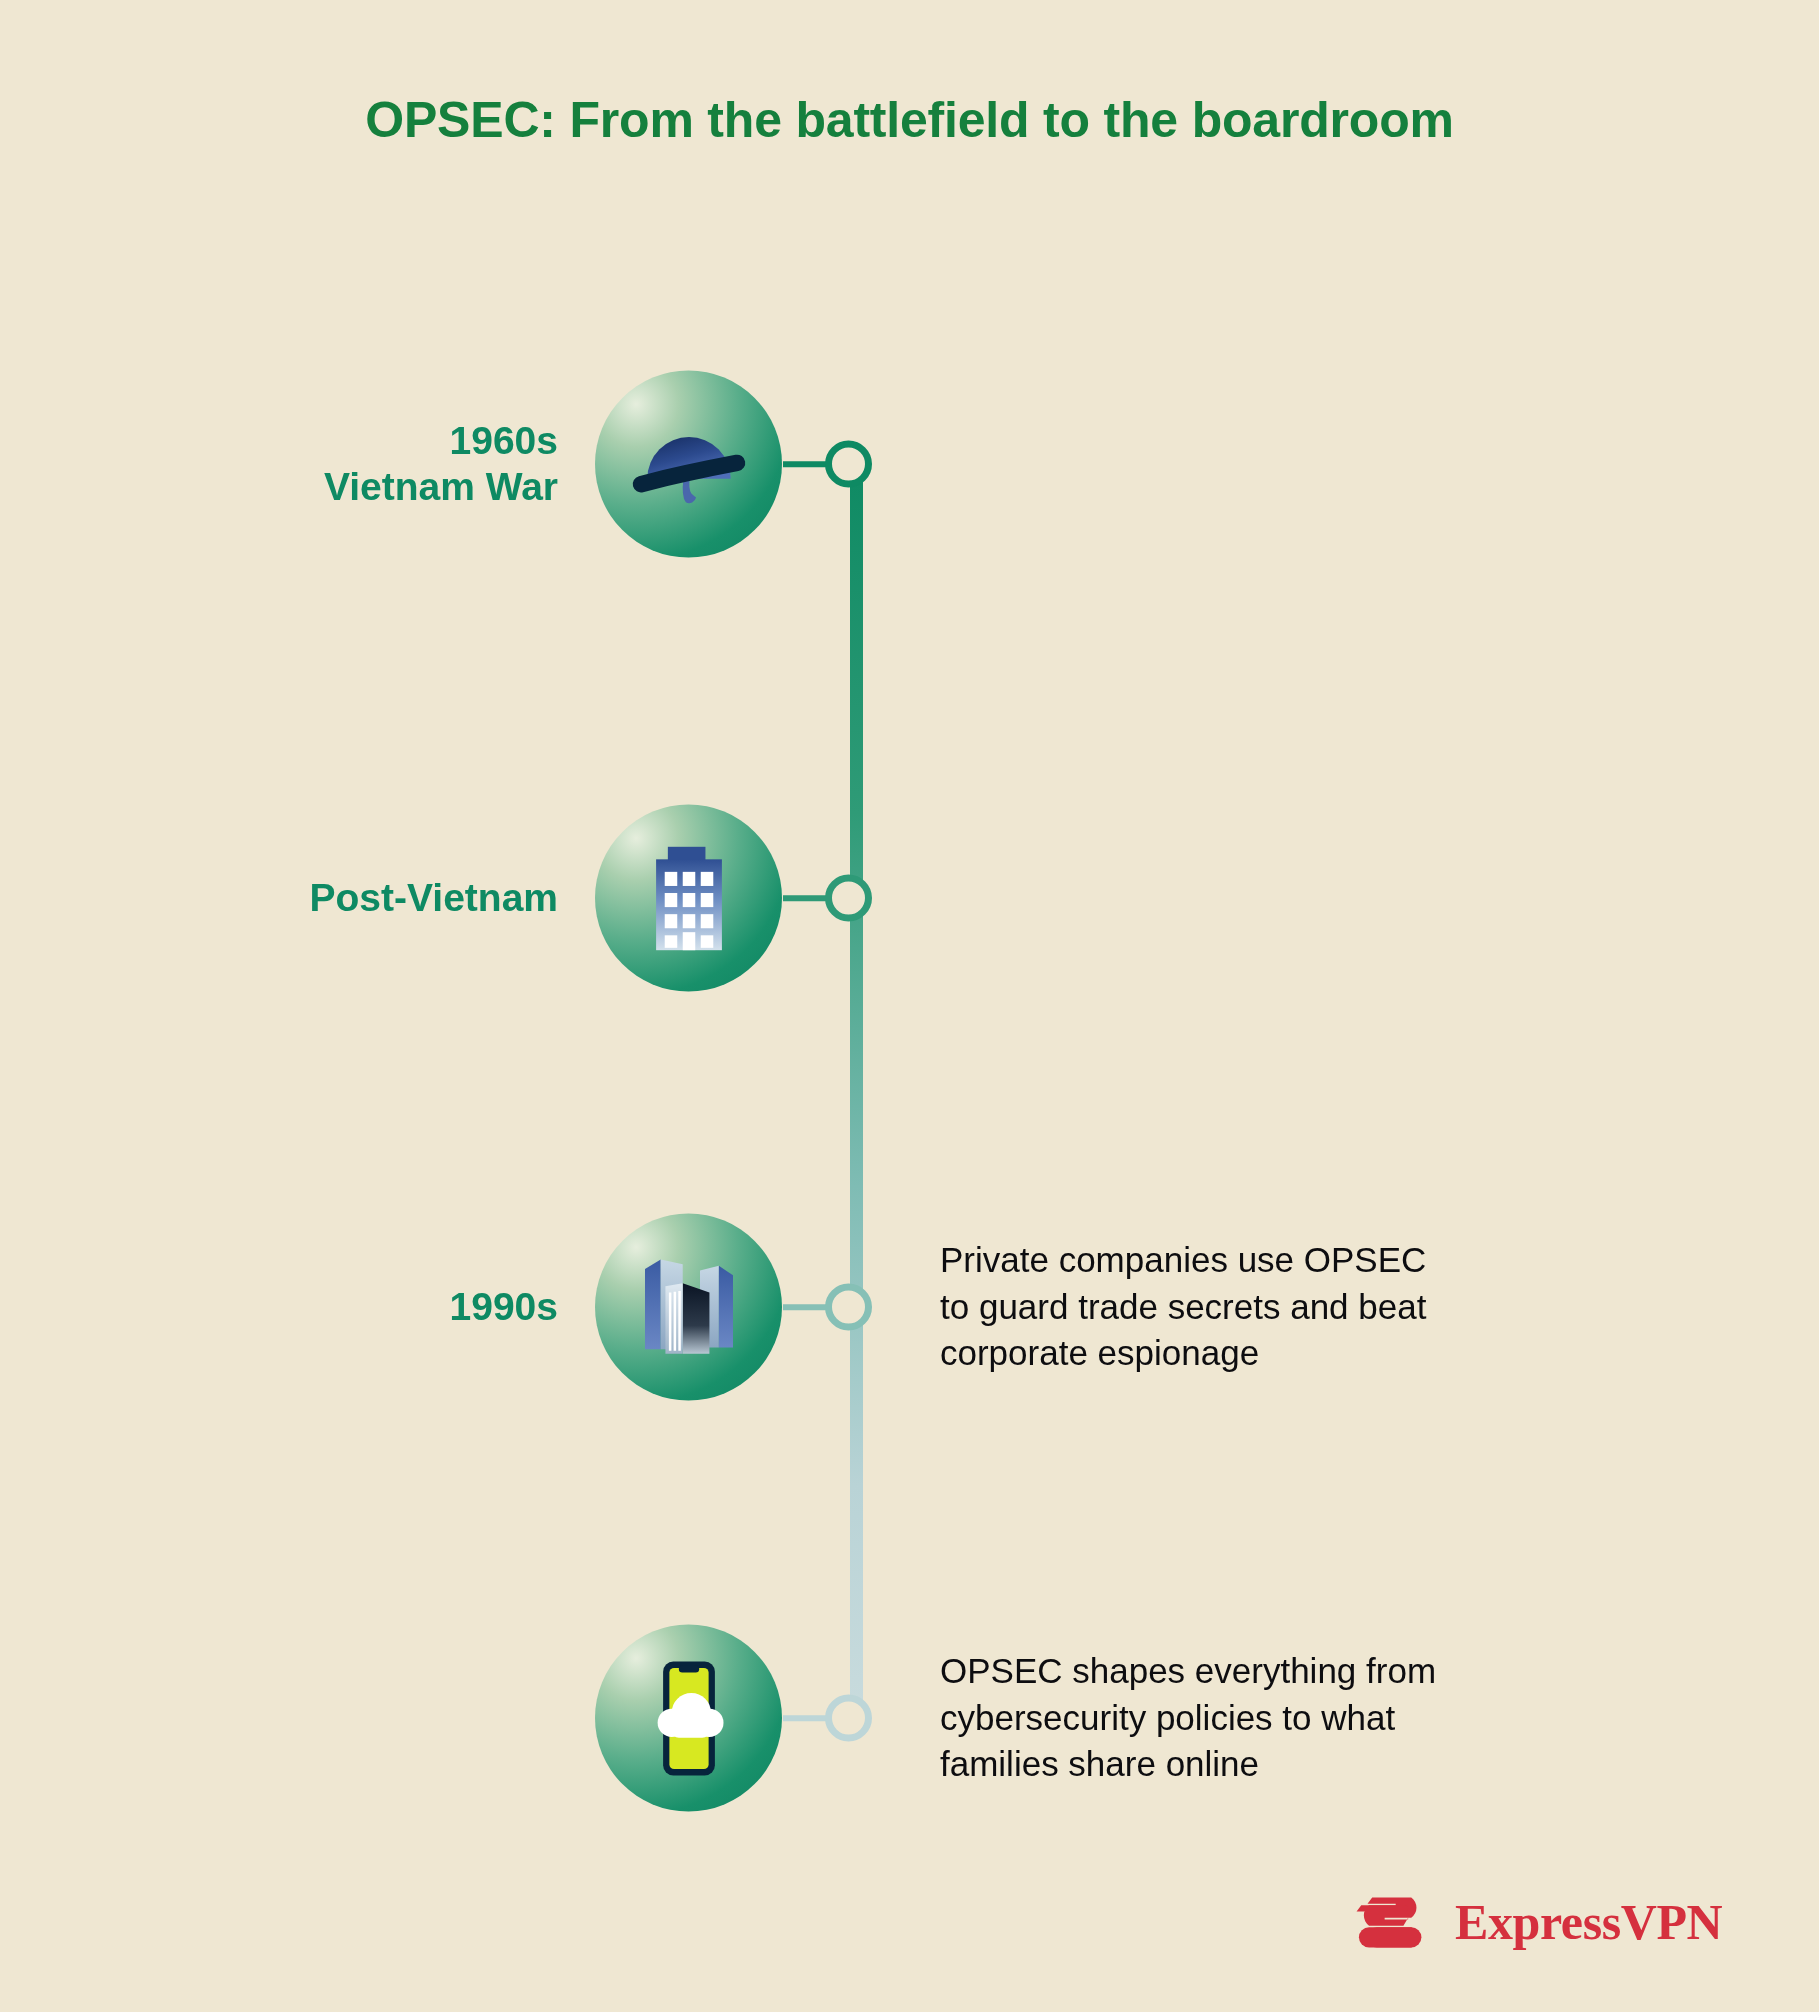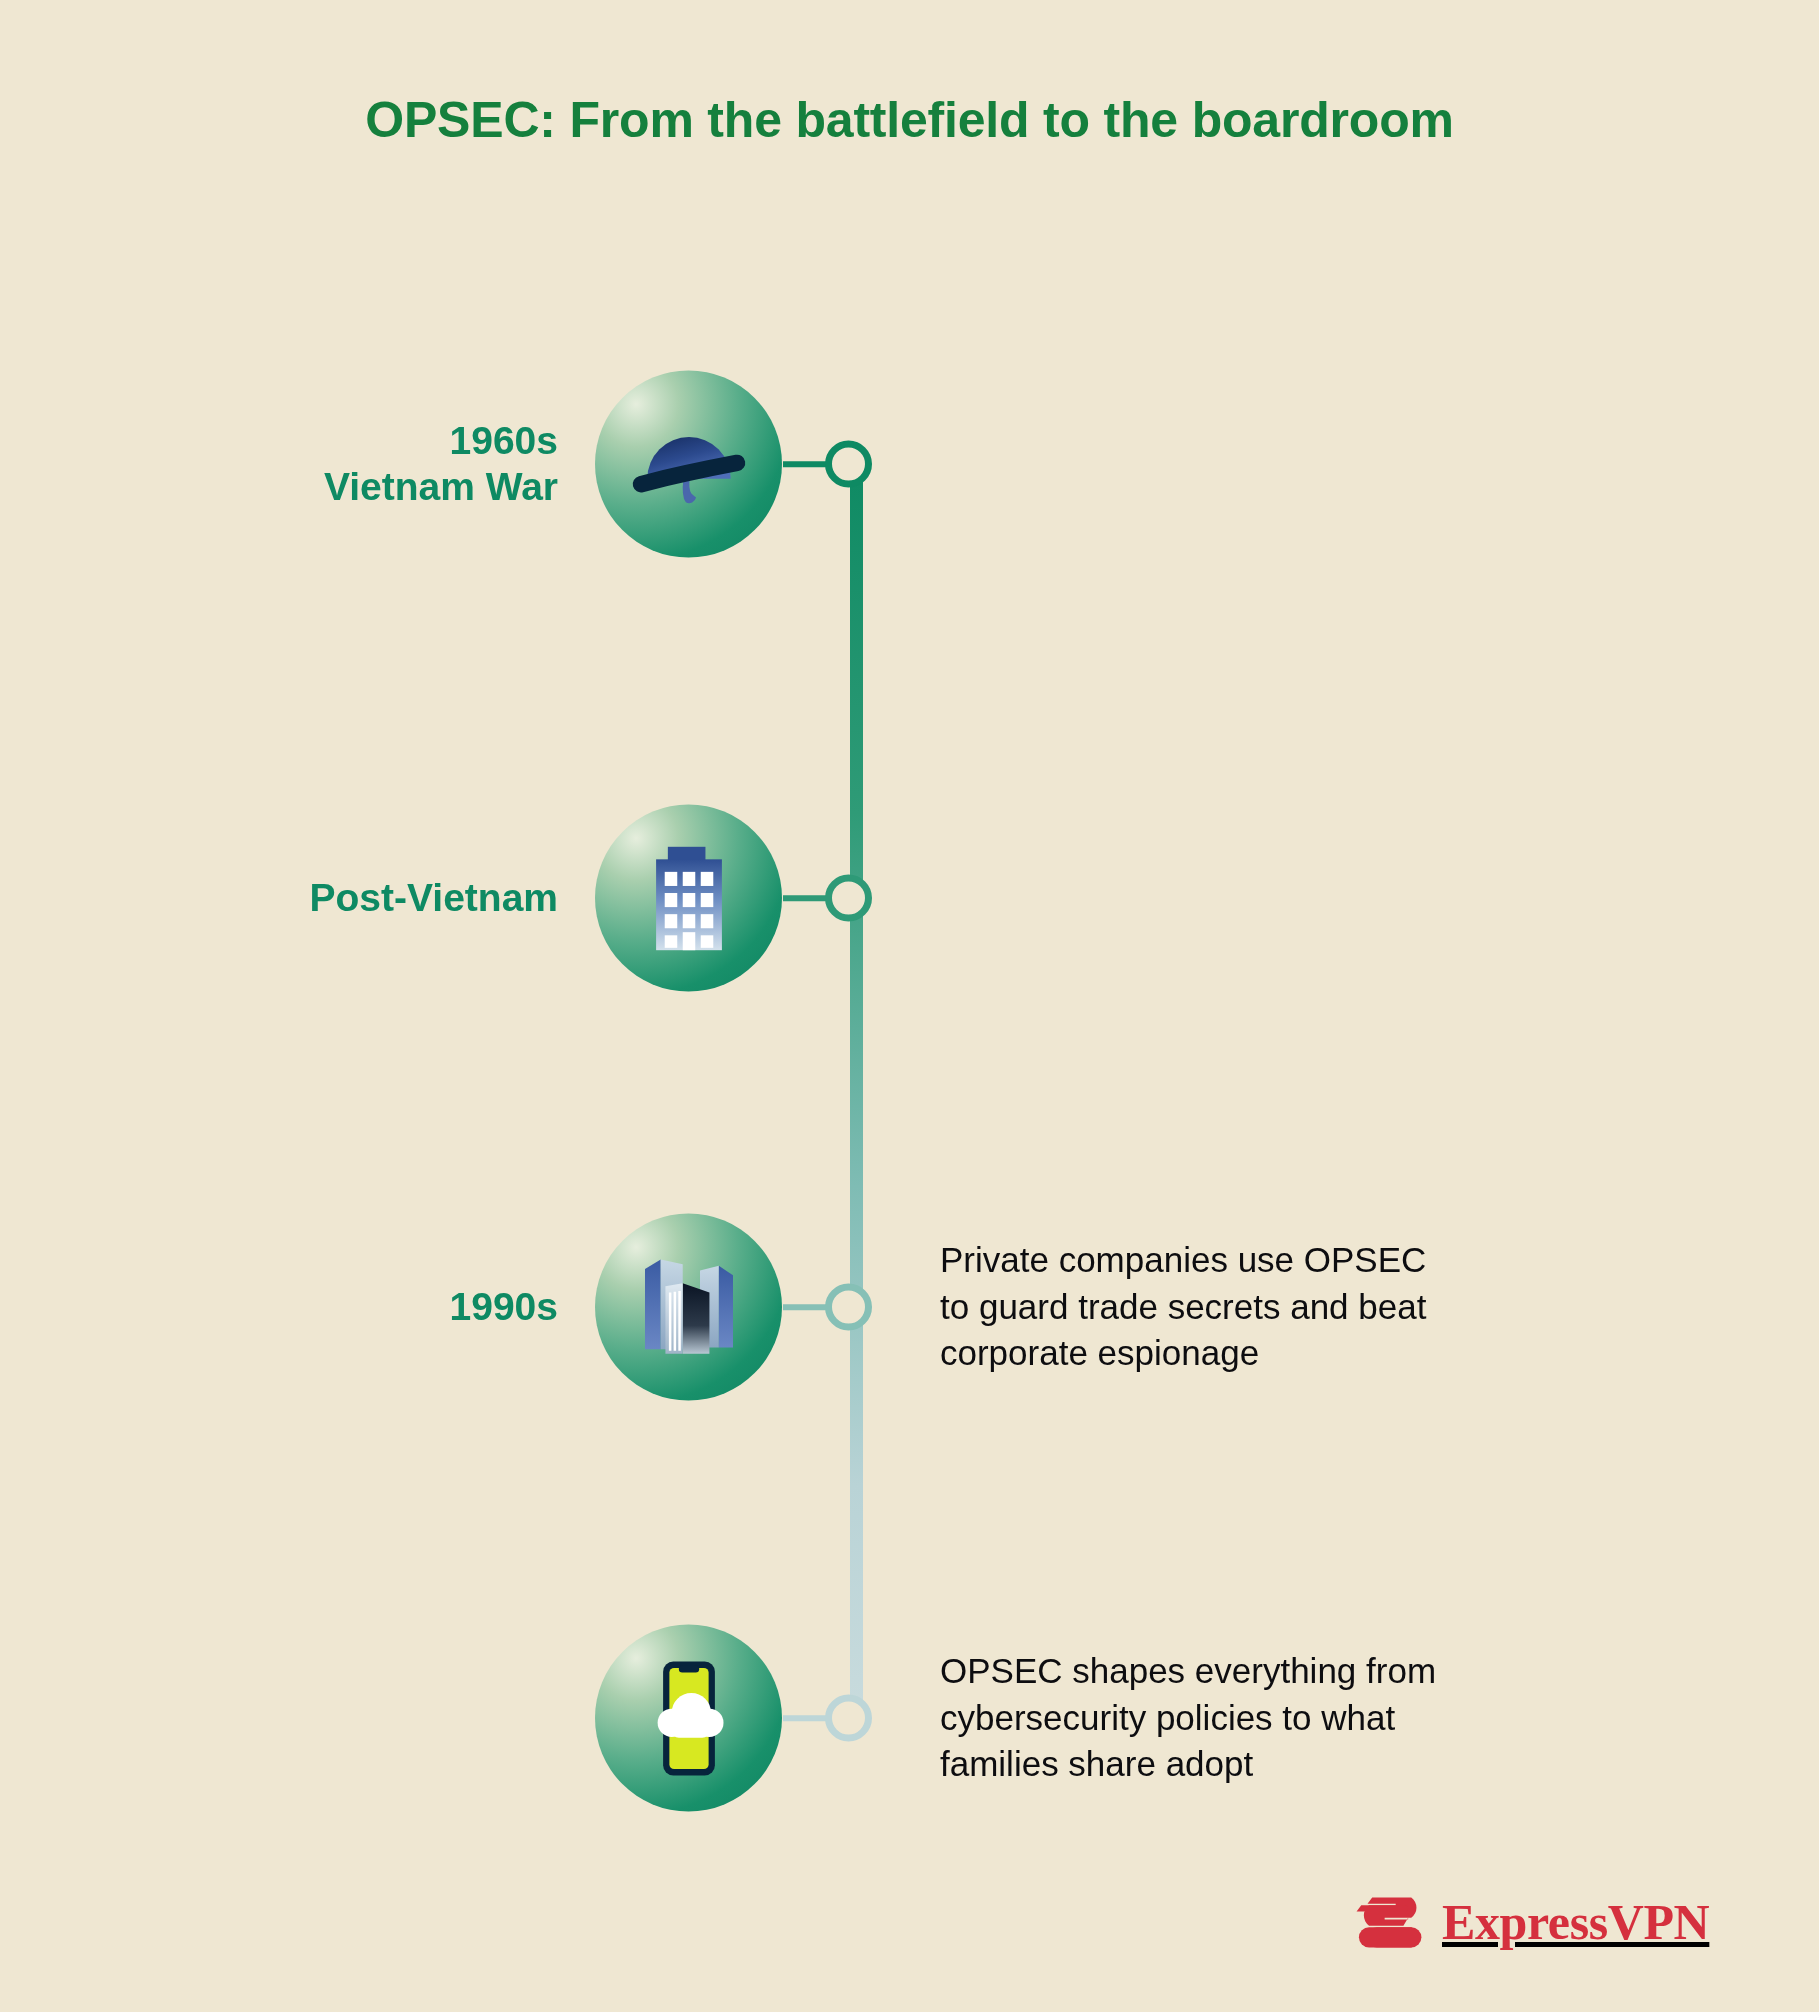--- a/index.html
+++ b/index.html
@@ -145,22 +145,21 @@
 
   
   .brand {
     position: absolute;
     left: 1355px;
     top: 1879px;
     width: 330px;
     height: 86px;
     display: flex;
     align-items: center;
-    gap: 12px;
-    text-decoration: underline;
+    gap: 25px;
   }
   .brand-mark { width: 75px; height: 57px; flex: 0 0 auto; }
   .brand-name {
     font-family: "Liberation Serif", serif;
     font-size: 50px;
     font-weight: 700;
     color: #d5303e;
     letter-spacing: -0.4px;
     line-height: 1;
   }
@@ -305,21 +304,21 @@
           </g>
         </svg>
       </span>
     </div>
 
     <div class="connector c4"></div>
     <div class="node n4"></div>
 
     <div class="desc">OPSEC shapes everything from
 cybersecurity policies to what
-families share adopt</div>
+families share online</div>
   </div>
 
 </div>
 
 <div class="brand">
   <span class="brand-mark">
     <svg width="75" height="57" viewBox="0 0 96 72">
       <path d="M22 4 h50 a16 16 0 0 1 0 26 h-34 a6 6 0 0 0 0 2 h30 v-2 l-6 10 h-44 a16 16 0 0 1 0 -26 h34 a6 6 0 0 0 0 -2 h-36 z" fill="#d5303e"></path>
       <path d="M8 14 h56 a4 4 0 0 1 0 8 h-62 z" fill="#d5303e"></path>
       <path d="M28 42 h44 a14 14 0 0 1 0 26 h-44 a13 13 0 0 1 0 -26 z" fill="#d5303e"></path>

